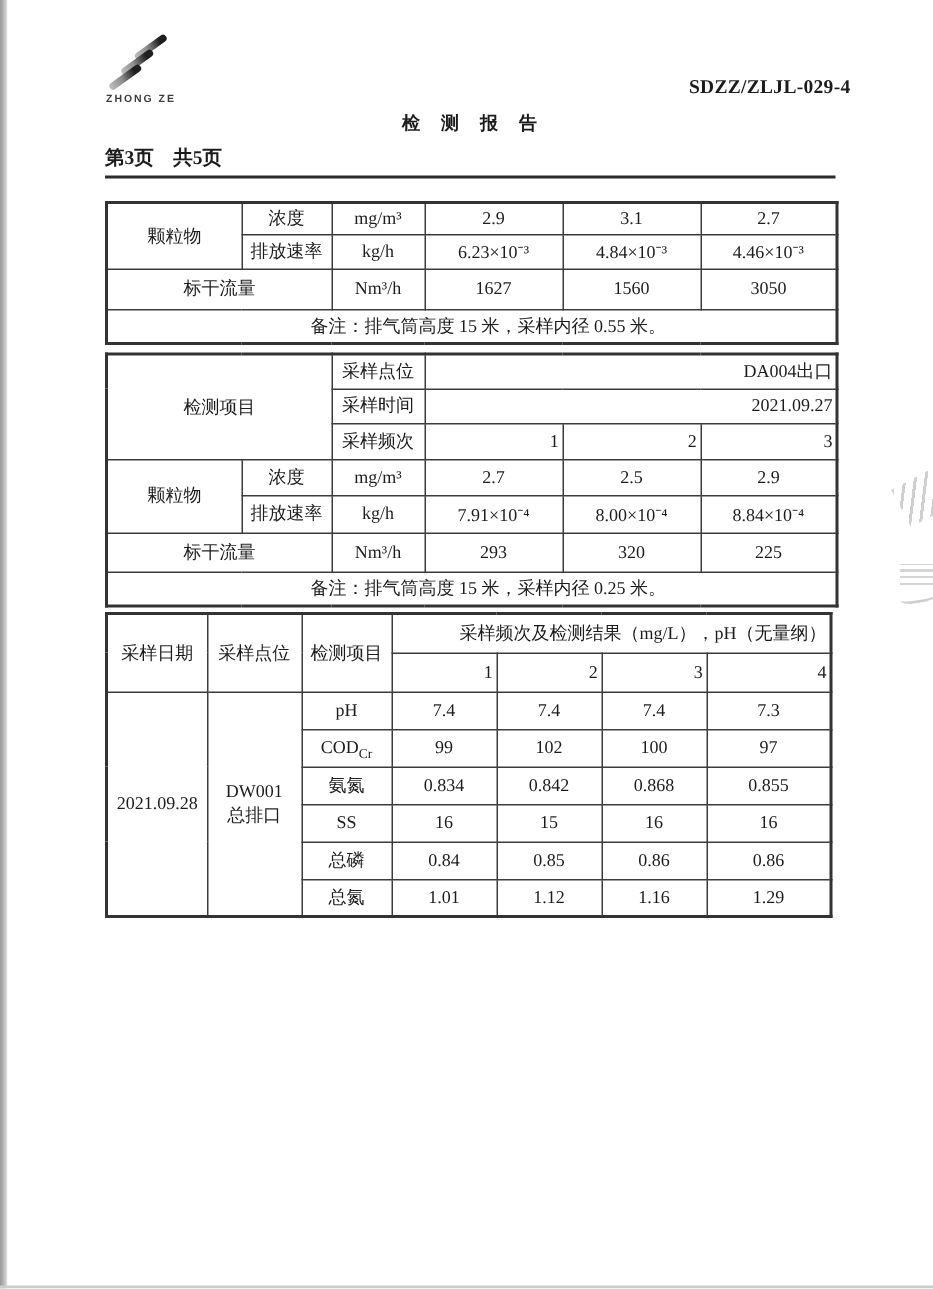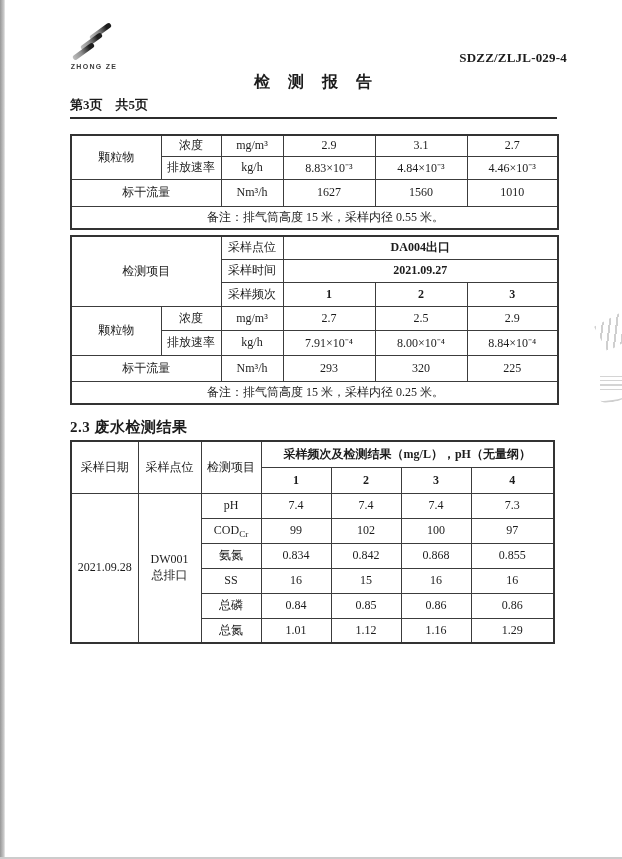--- a/index.html
+++ b/index.html
@@ -19,32 +19,32 @@
   .stroke { position:absolute; width:25px; height:5px; border-radius:3px;
     background:linear-gradient(100deg,#c2c2c2 0%,#8d8d8d 40%,#1e1e1e 78%);
     transform:rotate(-36deg); }
   .s1 { top:1px;  left:17px; }
   .s2 { top:11px; left:8px; }
   .s3 { top:21px; left:0px; }
   .logo-text { font-family:"Liberation Sans", sans-serif; font-size:7px; font-weight:bold;
     letter-spacing:1.3px; color:#3c3c3c; margin-top:3px; white-space:nowrap; }
   .doc-code { position:absolute; right:-10px; top:50px; font-weight:bold; font-size:13px; letter-spacing:.2px;text-align:center; }
 
-  .title { text-align:center; font-size:16px; font-weight:bold; line-height:24px; letter-spacing:1px; }
+  .title { text-align:center; font-size:12px; font-weight:bold; line-height:24px; letter-spacing:1px; }
   .ref-row { display:flex; justify-content:space-between; align-items:flex-end;
     border-bottom:2px solid #2c2c2c; padding:2px 0 3px 0; font-weight:bold; font-size:13px; }
 
   table { border-collapse:collapse; table-layout:fixed; border:2px solid #333333; }
   td { border:1px solid #3c3c3c; text-align:center; vertical-align:middle;
     font-size:12px; padding:0 2px; overflow:hidden; }
   .t1 { width:487px; margin-top:15px; }
   .t2 { width:487px; margin-top:5px; }
   .t5 { width:483px; margin-top:3px; }
   .note-cell { text-align:center; padding-left:24px; }
-  .b { font-weight:bold; }
+  .b { font-weight:normal;text-align:right; }
   .pre { white-space:pre-line; }
   sub { font-size:9px; line-height:0; }
   .h21{height:21px} .h23{height:23px} .h24{height:24px} .h25{height:25px} .h26{height:26px} .h27{height:27px}
 
   .heading { font-size:15px; font-weight:bold; margin-top:13px; letter-spacing:.5px; }
   .caption { text-align:center; font-weight:bold; font-size:12.5px; margin-top:7px; }
 
   .stamp { position:absolute; right:0; top:312px; width:32px; height:96px; opacity:.42; }
   .hatch { position:absolute; right:-7px; top:6px; width:30px; height:28px; transform:rotate(-28deg);
     background:repeating-linear-gradient(125deg,#8e8e8e 0 2px, transparent 2px 7px); }
@@ -93,30 +93,30 @@
       <td rowspan="2">颗粒物</td>
       <td>浓度</td>
       <td>mg/m³</td>
       <td>2.9</td>
       <td>3.1</td>
       <td>2.7</td>
     </tr>
     <tr class="h23">
       <td>排放速率</td>
       <td>kg/h</td>
-      <td>8.83×10⁻³</td>
+      <td>6.23×10⁻³</td>
       <td>4.84×10⁻³</td>
       <td>4.46×10⁻³</td>
     </tr>
     <tr class="h27">
       <td colspan="2">标干流量</td>
       <td>Nm³/h</td>
       <td>1627</td>
       <td>1560</td>
-      <td>1010</td>
+      <td>3050</td>
     </tr>
     <tr class="h23">
       <td colspan="6" class="note-cell">备注：排气筒高度 15 米，采样内径 0.55 米。</td>
     </tr>
   </tbody>
     </table>
 
   <table class="t2">
     <colgroup>
       <col style="width:90px">
@@ -163,21 +163,20 @@
       <td>293</td>
       <td>320</td>
       <td>225</td>
     </tr>
     <tr class="h23">
       <td colspan="6" class="note-cell">备注：排气筒高度 15 米，采样内径 0.25 米。</td>
     </tr>
   </tbody>
     </table>
 
-  <div class="heading">2.3 废水检测结果</div>
 
   <table class="t5">
     <colgroup>
       <col style="width:67px">
         <col style="width:63px">
         <col style="width:60px">
       <col style="width:70px">
         <col style="width:70px">
         <col style="width:70px">
         <col style="width:83px">

